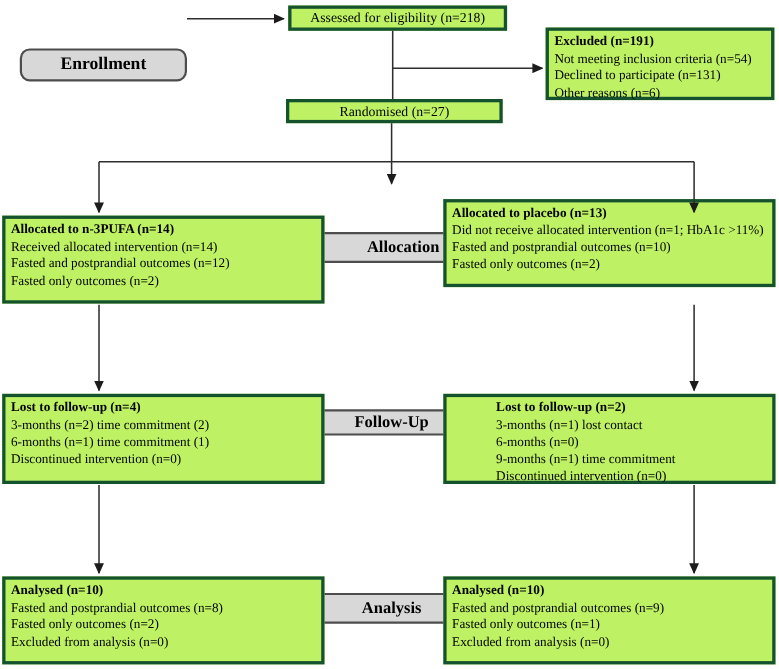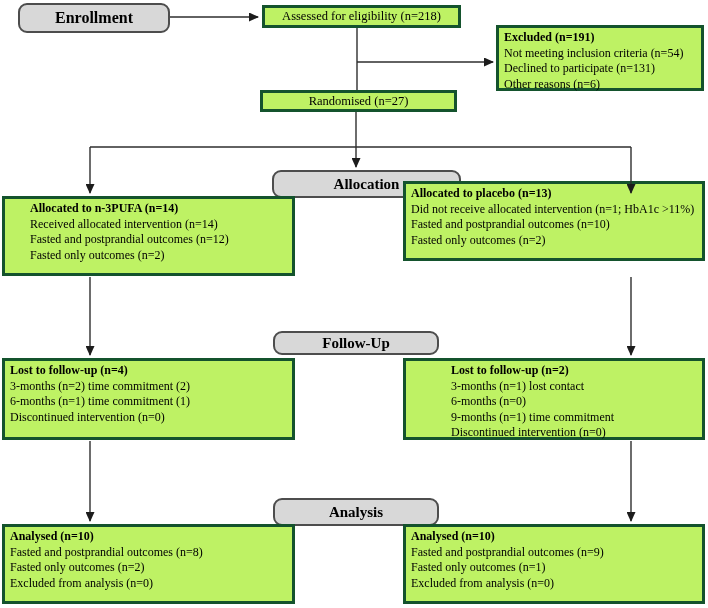--- a/index.html
+++ b/index.html
@@ -3,21 +3,21 @@
 <meta charset="utf-8">
 <style>
   html,body{margin:0;padding:0;background:#ffffff;}
   .canvas{
     position:relative;width:708px;height:608px;background:#ffffff;
     font-family:"Liberation Serif", serif;color:#000;overflow:hidden;
   }
   .stage{
     position:absolute;background:#d8d8d8;border:2px solid #4d4d4d;border-radius:9px;
     display:flex;align-items:center;justify-content:center;
-    font-weight:bold;font-size:15px;box-sizing:border-box;z-index:1;
+    font-weight:bold;font-size:15px;box-sizing:border-box;z-index:1;margin-top:41px;
   }
   .wbox{
     position:absolute;background:#bef264;border:3px solid #14532d;
     box-sizing:border-box;z-index:2;font-size:12px;
   }
   .wbox .content{padding:2px 5px 0;line-height:15.6px;white-space:nowrap;}
   .wbox .title{font-weight:bold;}
   .cbox{
     display:flex;align-items:center;justify-content:center;
     font-size:12.5px;text-align:center;
@@ -75,21 +75,21 @@
     <div class="content">
       <div class="title">Excluded (n=191)</div>
       <div>
           <div>Not meeting inclusion criteria (n=54)</div>
           <div>Declined to participate (n=131)</div>
           <div>Other reasons (n=6)</div>
         </div>
     </div>
   </div>
 
-  <div class="wbox" style="left:2px;top:196px;width:293px;height:80px;padding-left:20px;">
+  <div class="wbox" style="left:2px;top:196px;width:293px;height:80px;">
     <div class="content">
       <div class="title">Allocated to n-3PUFA (n=14)</div>
       <div>
           <div>Received allocated intervention (n=14)</div>
           <div>Fasted and postprandial outcomes (n=12)</div>
           <div>Fasted only outcomes (n=2)</div>
         </div>
     </div>
   </div>
   <div class="wbox" style="left:403px;top:181px;width:302px;height:80px;">

